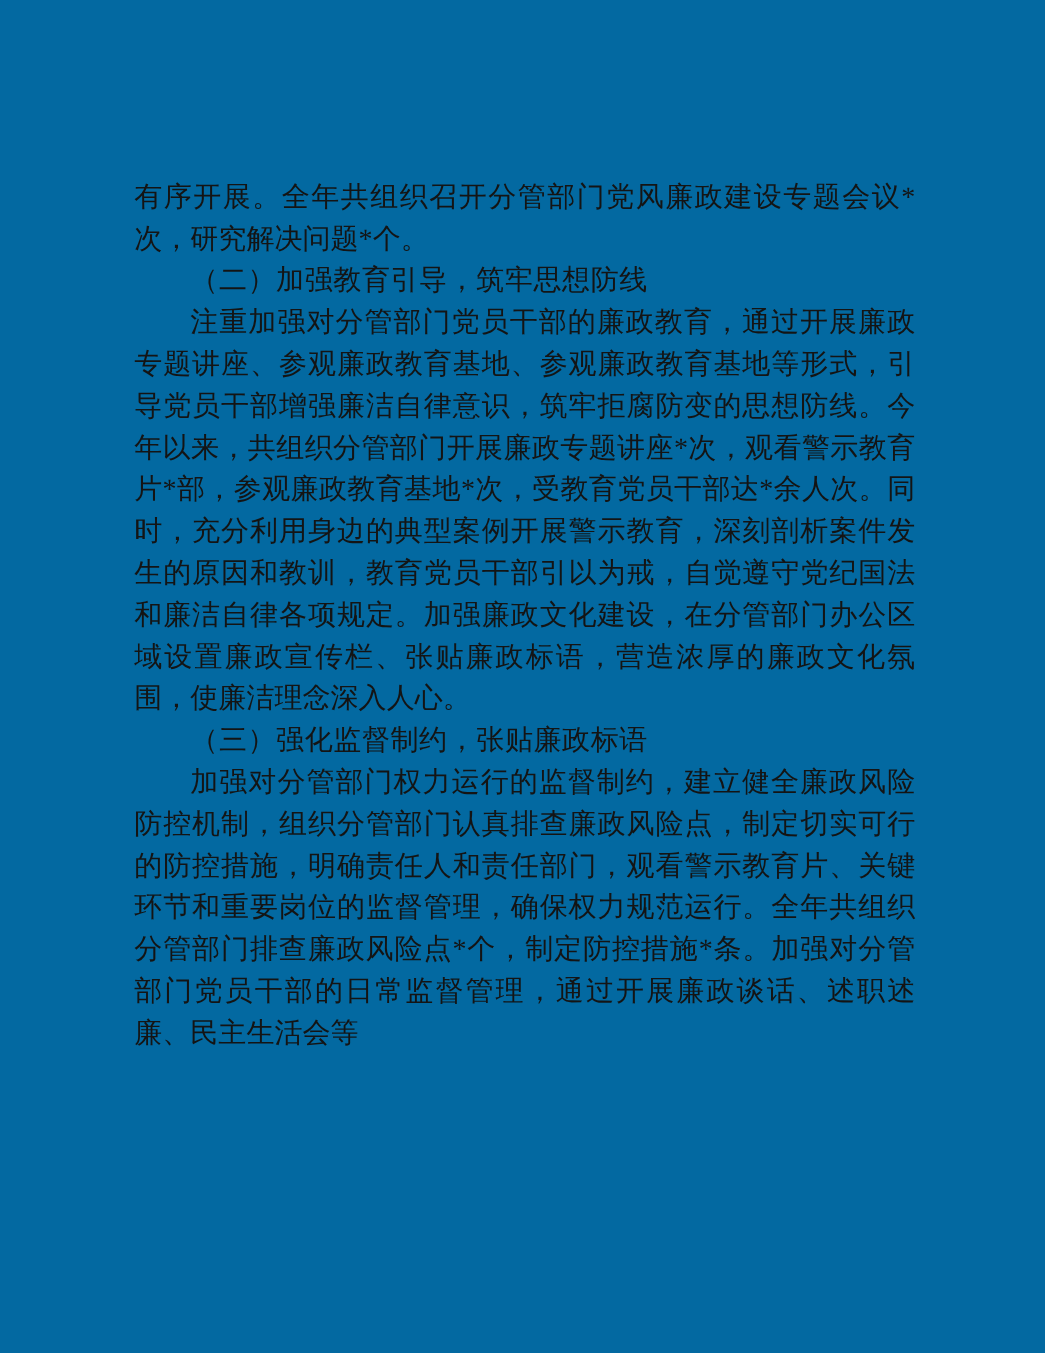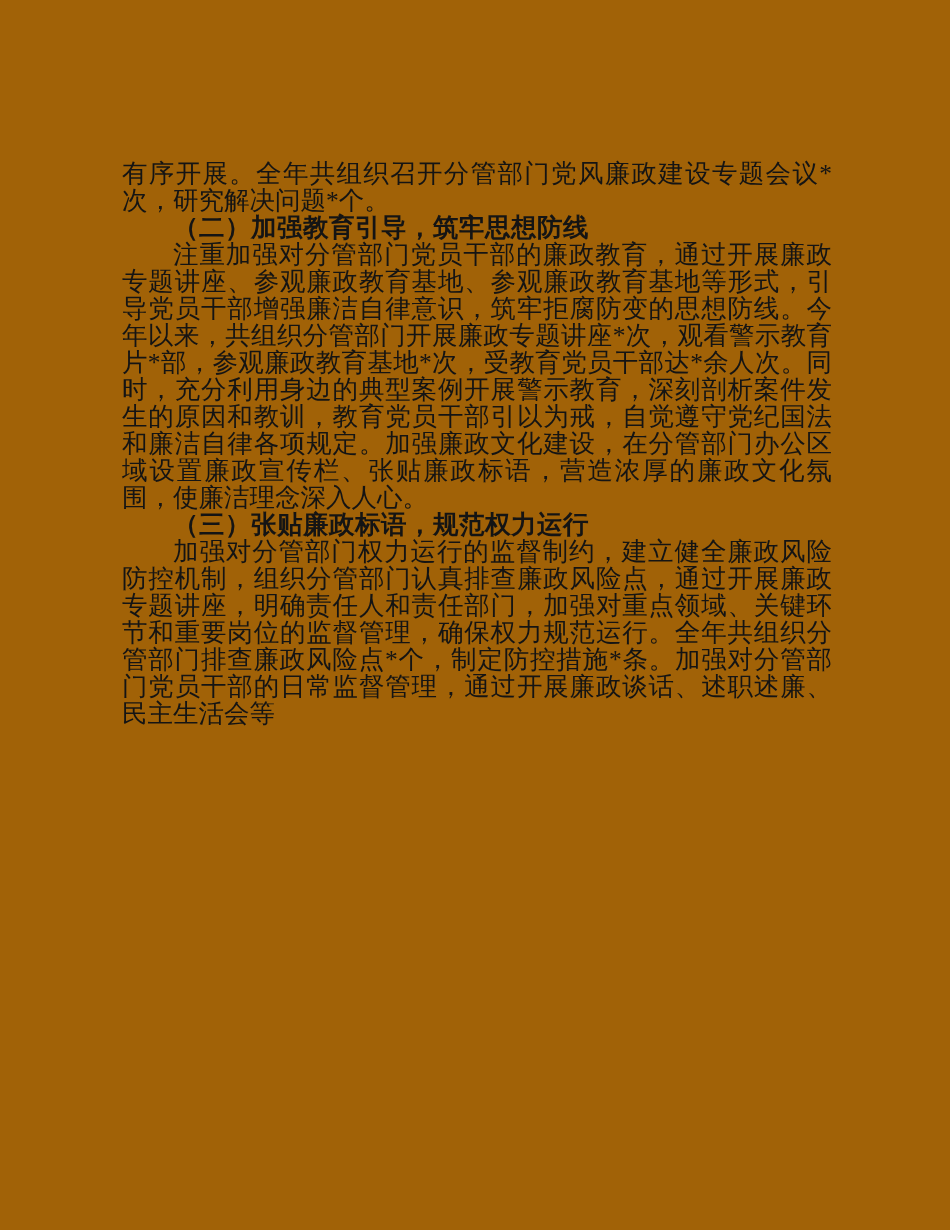--- a/index.html
+++ b/index.html
@@ -5,53 +5,53 @@
   html, body {
     margin: 0;
     padding: 0;
     background: #ffffff;
   }
   .page {
     position: relative;
     width: 950px;
     height: 1230px;
     box-sizing: border-box;
-    background: #a16207;
+    background: #0369a1;
     padding: 160px 118px 0 122px;
     overflow: hidden;
     font-family: "Liberation Serif", "DejaVu Serif", serif;
     font-size: 25.5px;
-    line-height: 27px;
+    line-height: 38px;
     color: #141414;
   }
   .page p {
     margin: 0;
     padding: 0;
     text-align: justify;
     text-justify: inter-ideograph;
     word-break: break-all;
   }
   .para-indent {
     text-indent: 2em;
   }
   .para-cont {
     text-indent: 0;
   }
   .heading {
-    font-weight: bold;
+    font-weight: normal;
     text-indent: 2em;
     letter-spacing: 0.5px;
   }
 </style>
 </head>
 <body>
 
 <div class="page">
   <p class="para-cont">有序开展。全年共组织召开分管部门党风廉政建设专题会议*次，研究解决问题*个。</p>
 
   <p class="heading">（二）加强教育引导，筑牢思想防线</p>
 
   <p class="para-indent">注重加强对分管部门党员干部的廉政教育，通过开展廉政专题讲座、参观廉政教育基地、参观廉政教育基地等形式，引导党员干部增强廉洁自律意识，筑牢拒腐防变的思想防线。今年以来，共组织分管部门开展廉政专题讲座*次，观看警示教育片*部，参观廉政教育基地*次，受教育党员干部达*余人次。同时，充分利用身边的典型案例开展警示教育，深刻剖析案件发生的原因和教训，教育党员干部引以为戒，自觉遵守党纪国法和廉洁自律各项规定。加强廉政文化建设，在分管部门办公区域设置廉政宣传栏、张贴廉政标语，营造浓厚的廉政文化氛围，使廉洁理念深入人心。</p>
 
-  <p class="heading">（三）张贴廉政标语，规范权力运行</p>
+  <p class="heading">（三）强化监督制约，张贴廉政标语</p>
 
-  <p class="para-indent">加强对分管部门权力运行的监督制约，建立健全廉政风险防控机制，组织分管部门认真排查廉政风险点，通过开展廉政专题讲座，明确责任人和责任部门，加强对重点领域、关键环节和重要岗位的监督管理，确保权力规范运行。全年共组织分管部门排查廉政风险点*个，制定防控措施*条。加强对分管部门党员干部的日常监督管理，通过开展廉政谈话、述职述廉、民主生活会等</p>
+  <p class="para-indent">加强对分管部门权力运行的监督制约，建立健全廉政风险防控机制，组织分管部门认真排查廉政风险点，制定切实可行的防控措施，明确责任人和责任部门，观看警示教育片、关键环节和重要岗位的监督管理，确保权力规范运行。全年共组织分管部门排查廉政风险点*个，制定防控措施*条。加强对分管部门党员干部的日常监督管理，通过开展廉政谈话、述职述廉、民主生活会等</p>
 </div>
 
 </body></html>

